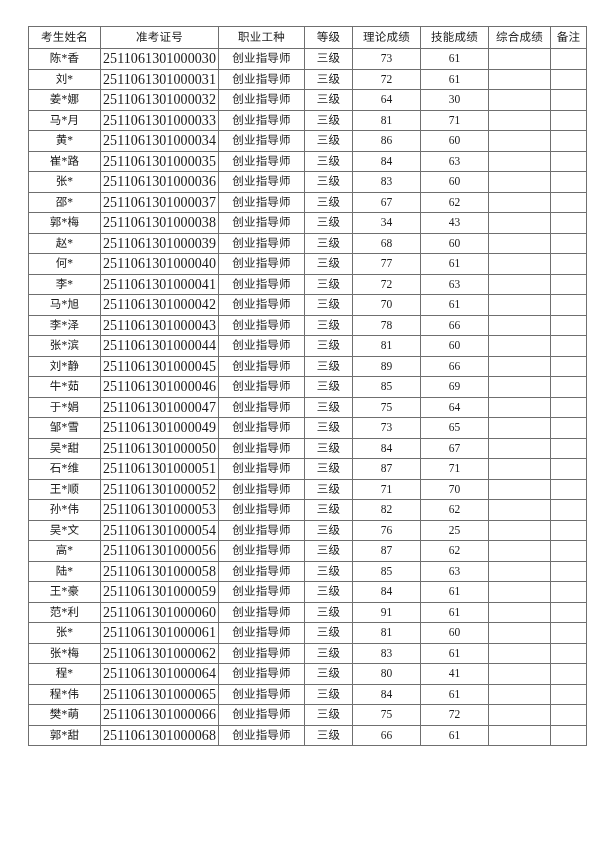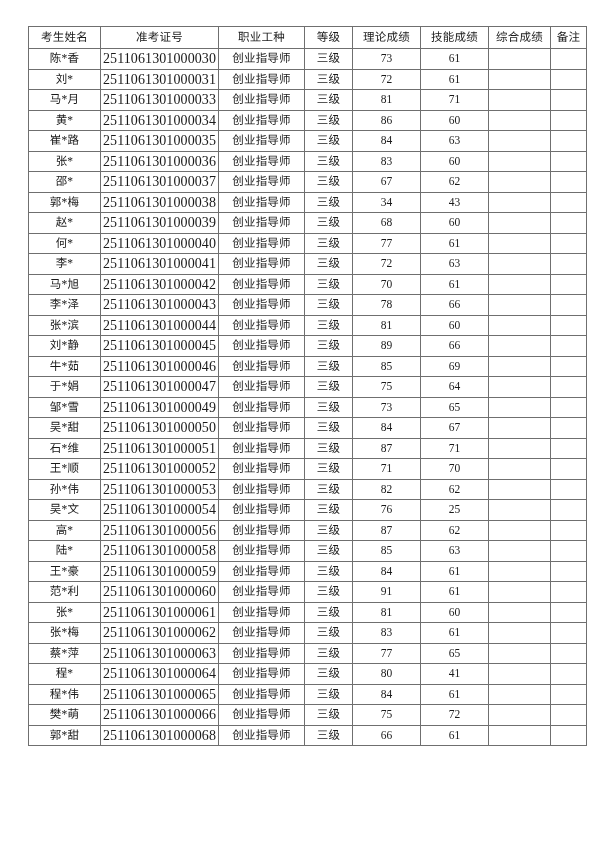--- a/index.html
+++ b/index.html
@@ -124,20 +124,30 @@
           <td class="cell-name">刘*</td>
           <td class="cell-cert">2511061301000031</td>
           <td class="cell-occ">创业指导师</td>
           <td class="cell-level">三级</td>
           <td class="cell-theory">72</td>
           <td class="cell-skill">61</td>
           <td class="cell-comp"></td>
           <td class="cell-remark"></td>
         </tr>
         <tr>
+          <td class="cell-name">姜*娜</td>
+          <td class="cell-cert">2511061301000032</td>
+          <td class="cell-occ">创业指导师</td>
+          <td class="cell-level">三级</td>
+          <td class="cell-theory">64</td>
+          <td class="cell-skill">30</td>
+          <td class="cell-comp"></td>
+          <td class="cell-remark"></td>
+        </tr>
+        <tr>
           <td class="cell-name">马*月</td>
           <td class="cell-cert">2511061301000033</td>
           <td class="cell-occ">创业指导师</td>
           <td class="cell-level">三级</td>
           <td class="cell-theory">81</td>
           <td class="cell-skill">71</td>
           <td class="cell-comp"></td>
           <td class="cell-remark"></td>
         </tr>
         <tr>
@@ -390,30 +400,20 @@
           <td class="cell-comp"></td>
           <td class="cell-remark"></td>
         </tr>
         <tr>
           <td class="cell-name">张*梅</td>
           <td class="cell-cert">2511061301000062</td>
           <td class="cell-occ">创业指导师</td>
           <td class="cell-level">三级</td>
           <td class="cell-theory">83</td>
           <td class="cell-skill">61</td>
-          <td class="cell-comp"></td>
-          <td class="cell-remark"></td>
-        </tr>
-        <tr>
-          <td class="cell-name">蔡*萍</td>
-          <td class="cell-cert">2511061301000063</td>
-          <td class="cell-occ">创业指导师</td>
-          <td class="cell-level">三级</td>
-          <td class="cell-theory">77</td>
-          <td class="cell-skill">65</td>
           <td class="cell-comp"></td>
           <td class="cell-remark"></td>
         </tr>
         <tr>
           <td class="cell-name">程*</td>
           <td class="cell-cert">2511061301000064</td>
           <td class="cell-occ">创业指导师</td>
           <td class="cell-level">三级</td>
           <td class="cell-theory">80</td>
           <td class="cell-skill">41</td>

